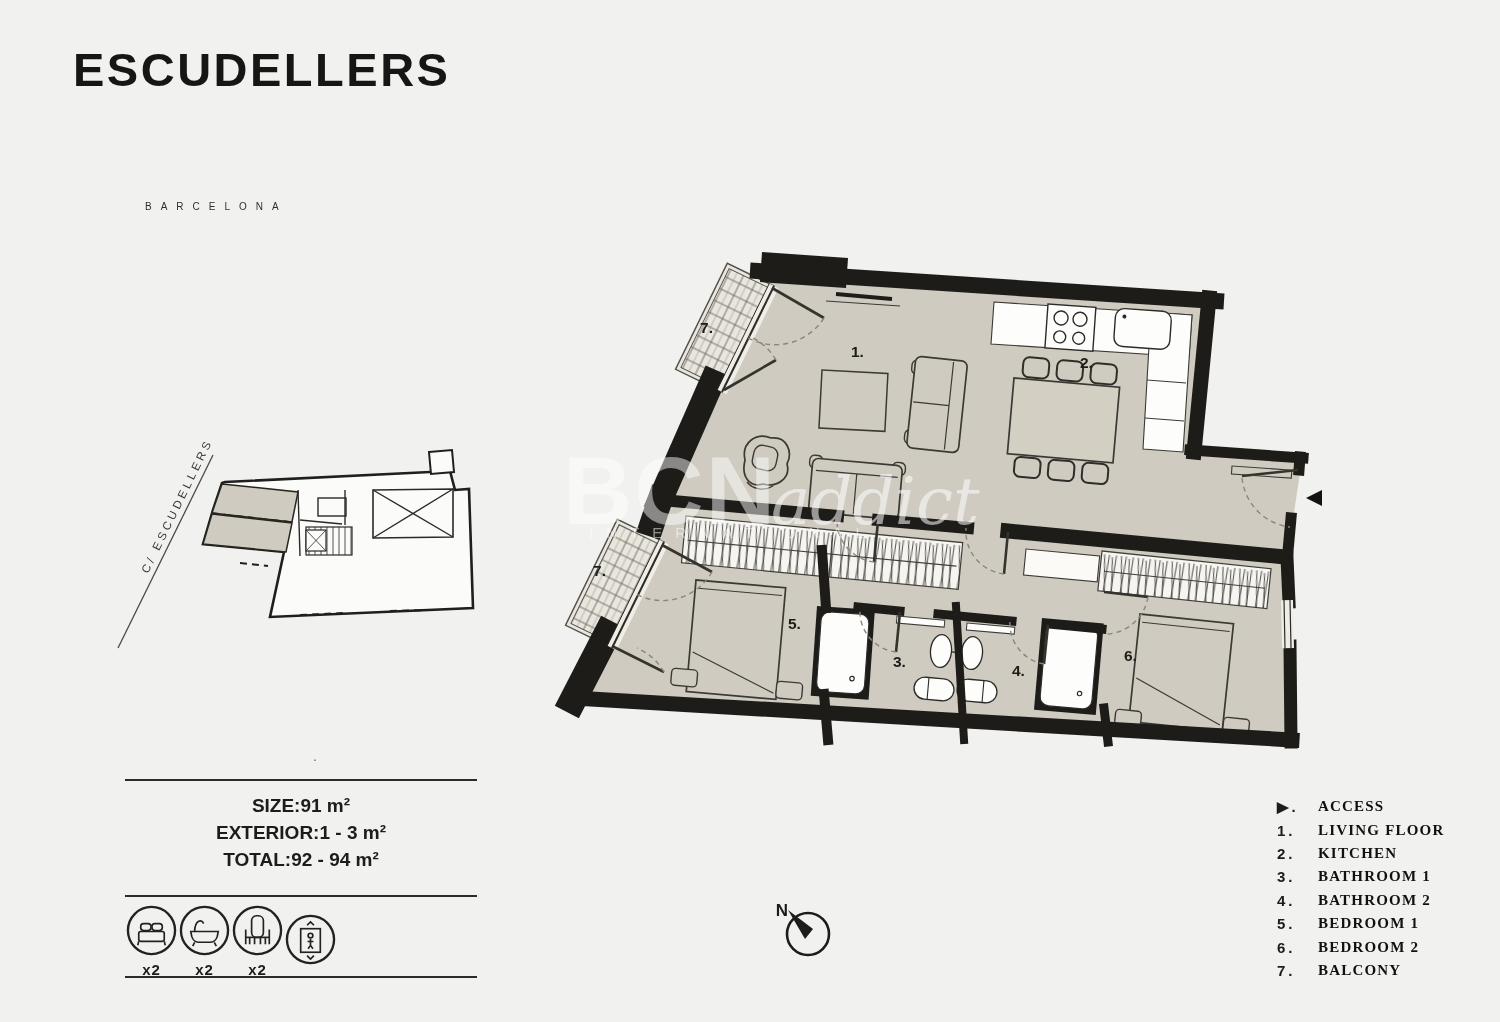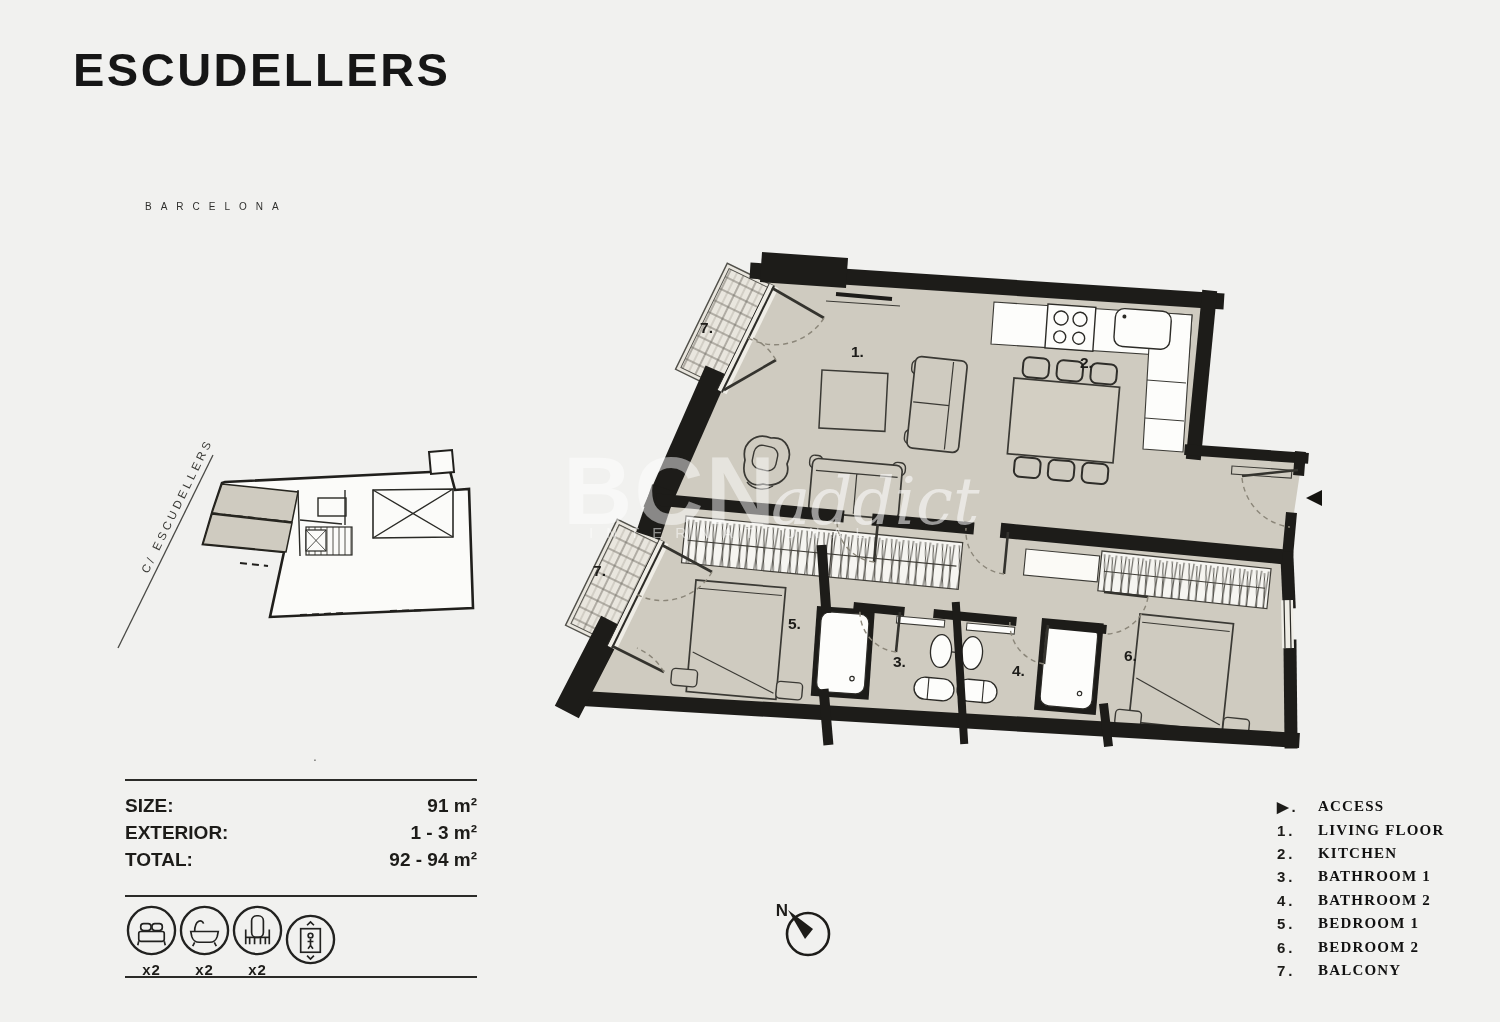--- a/index.html
+++ b/index.html
@@ -9,21 +9,21 @@
   
   .title{position:absolute;left:73px;top:42px;margin:0;font-size:47px;font-weight:bold;
          letter-spacing:2.5px;color:#161616;}
   .city{position:absolute;left:145px;top:201px;font-size:10px;letter-spacing:9px;color:#2e2e2c;}
   
   .floor-title{position:absolute;left:127px;top:692px;font-size:23px;font-weight:normal;
                letter-spacing:1px;color:#40403e;}
   .stray-dot{position:absolute;left:313px;top:748px;font-size:14px;color:#6a6a66;}
   
   .stats{position:absolute;left:125px;top:779px;width:352px;border-top:2px solid #2b2b28;padding-top:11px;}
-  .srow{display:flex;justify-content:space-between;font-size:19px;font-weight:bold;
+  .srow{display:flex;justify-content:center;font-size:19px;font-weight:bold;
         color:#1d1c19;line-height:27px;}
   
   .amen{position:absolute;left:125px;top:895px;width:352px;border-top:2px solid #2b2b28;
         border-bottom:2px solid #2b2b28;height:83px;display:flex;align-items:center;
         padding-top:9px;box-sizing:border-box;gap:0;}
   .amen-item{width:53px;margin-right:0;text-align:center;}
   .amen-item + .amen-item{margin-left:0;}
   .amen-count{font-size:15px;font-weight:bold;margin-top:0px;letter-spacing:1px;}
   
   .legend{position:absolute;left:1277px;top:795px;}

